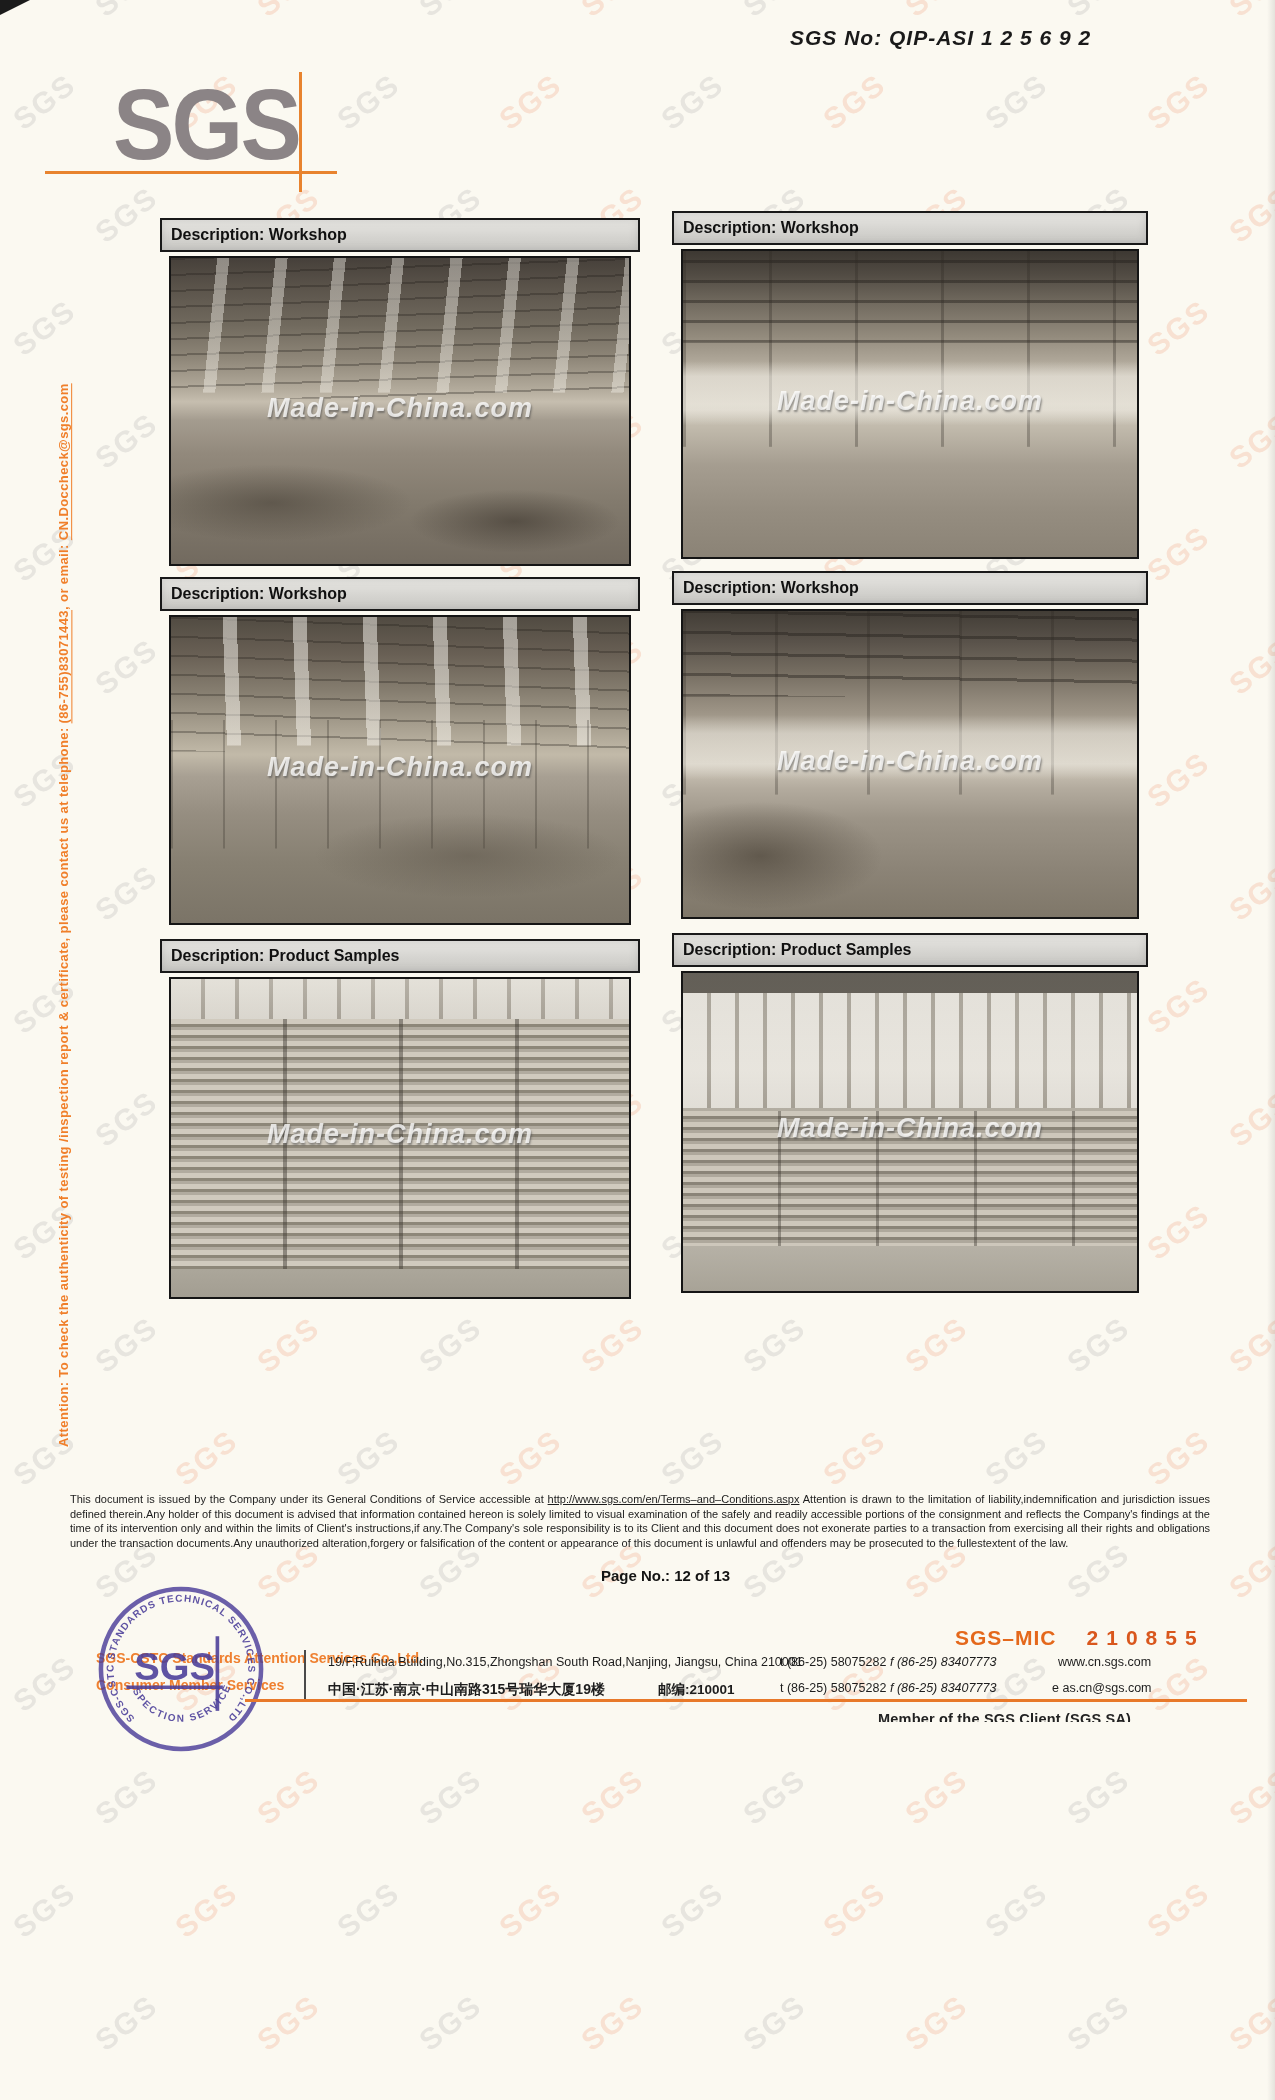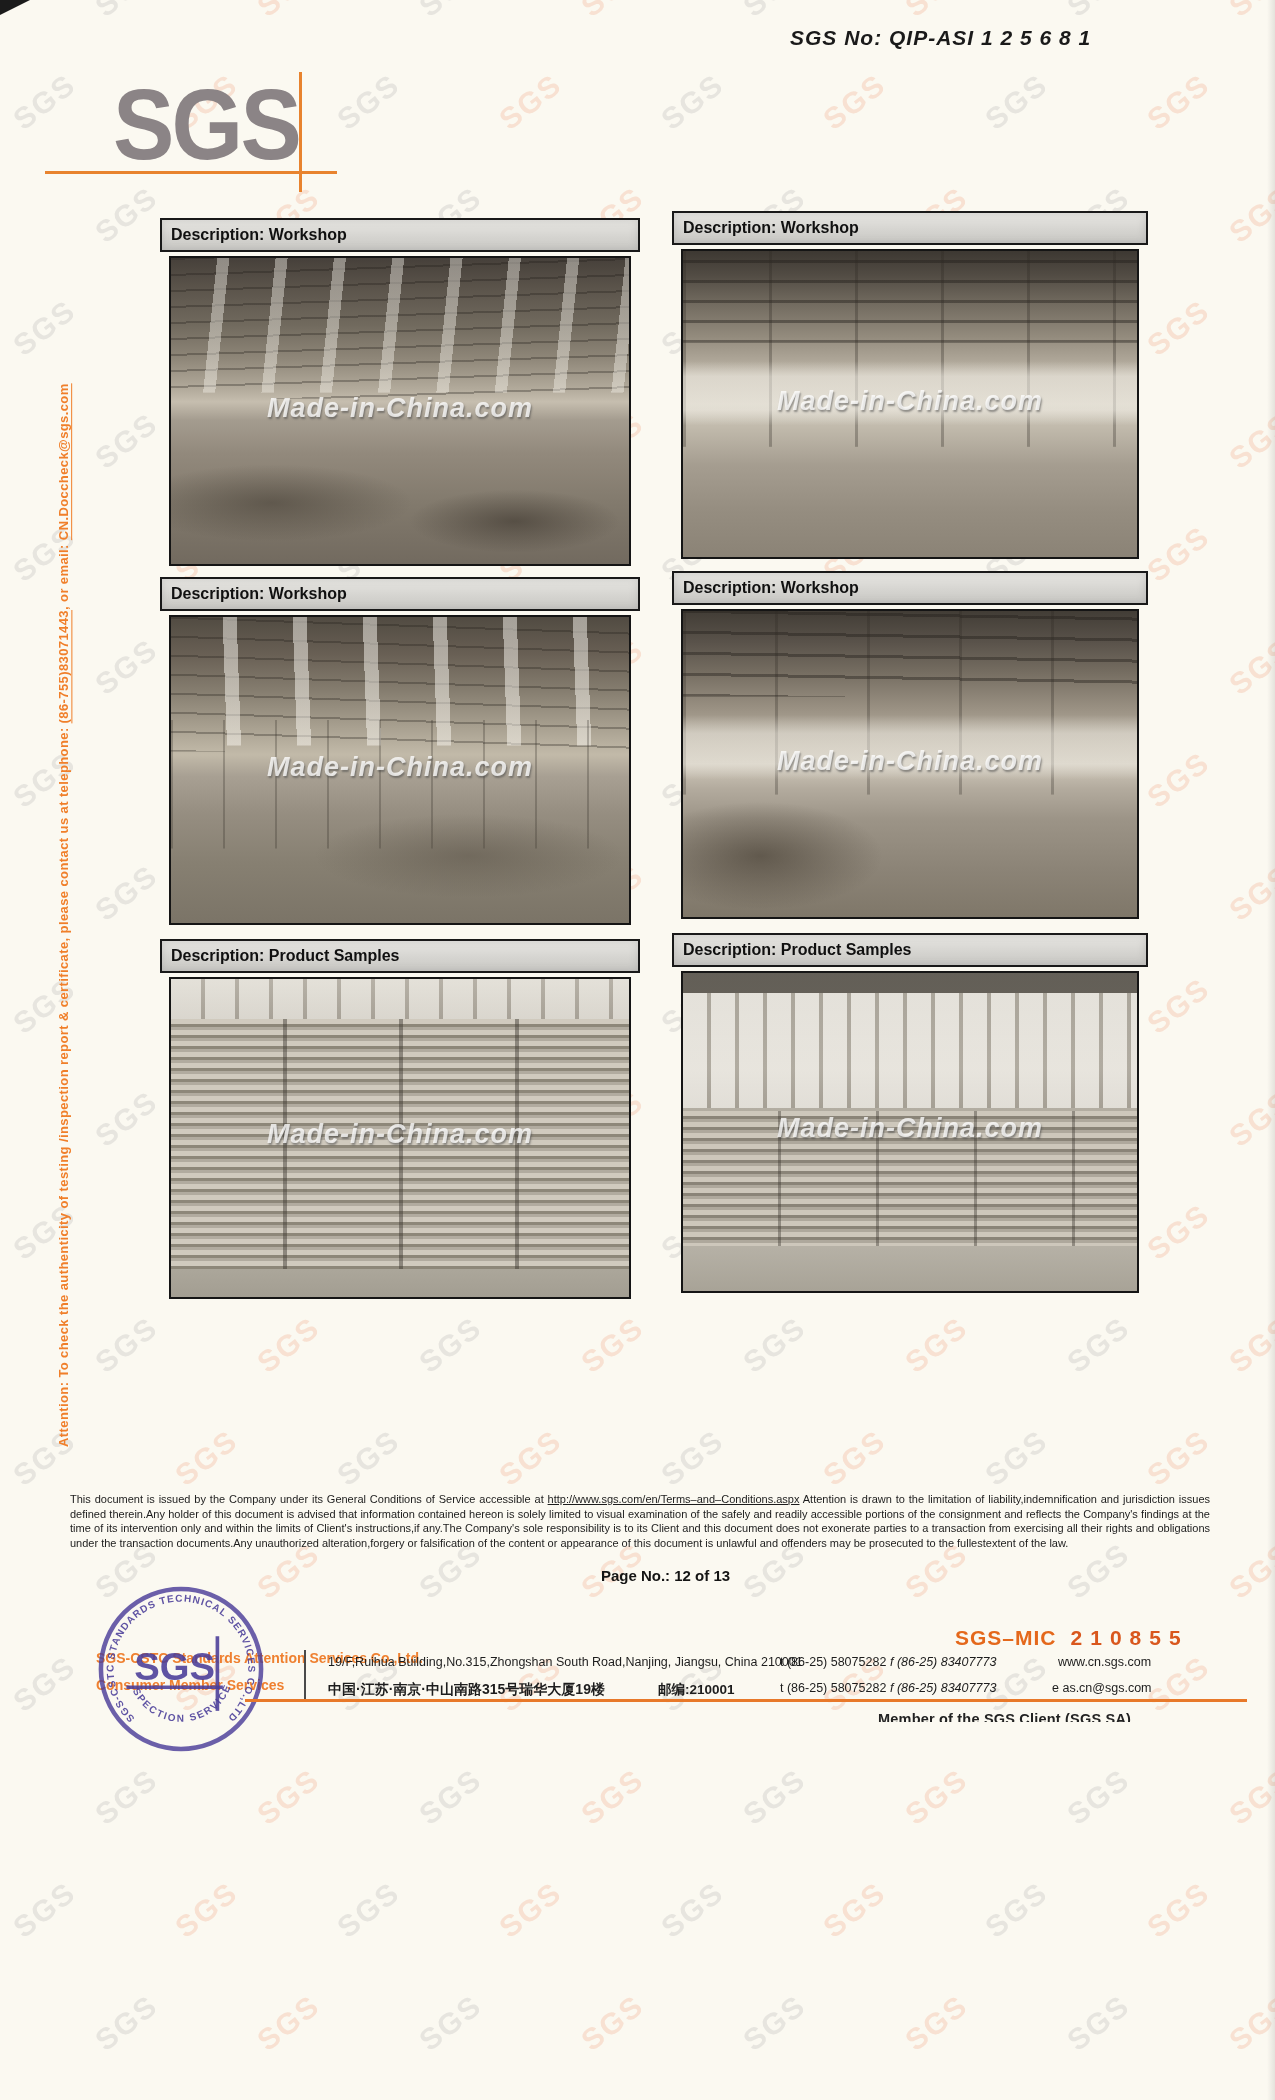--- a/index.html
+++ b/index.html
@@ -101,21 +101,21 @@
   .legal .u{text-decoration:underline;}
   .page-no{position:absolute; left:0; right:0; top:1567px; text-align:center;
            font-weight:bold; font-size:15px; transform:translateX(28px); color:#141414;}
   .stamp-wrap{position:absolute; left:90px; top:1578px; width:182px; height:182px;}
   .company-l1{position:absolute; left:96px; top:1650px; font-size:14px; font-weight:bold;
               color:#ef8030; white-space:nowrap;}
   .company-l2{position:absolute; left:96px; top:1677px; font-size:14px; font-weight:bold;
               color:#ef8030; white-space:nowrap;}
   .mic{position:absolute; left:955px; top:1626px; white-space:nowrap;}
   .mic-label{font-weight:bold; font-size:21px; color:#e4681b; letter-spacing:1px;}
-  .mic-number{font-weight:bold; font-size:21px; color:#d9571d; letter-spacing:8px; margin-left:14px;}
+  .mic-number{font-weight:bold; font-size:21px; color:#d9571d; letter-spacing:8px; margin-left:30px;}
   .addr-divider{position:absolute; left:304px; top:1650px; width:2px; height:52px; background:#4a4a4a;}
   .addr{position:absolute; left:316px; top:1655px; width:930px; font-size:12.5px; color:#1d1d1d;}
   .addr-row{position:relative; height:26px; white-space:nowrap;margin-left:12px;}
   .addr-row span{position:absolute; top:0;}
   .a-en{left:0;}
   .a-cn{left:0; font-size:14px; font-weight:bold;}
   .a-post{left:330px; font-size:13.5px; font-weight:bold;}
   .a-tel{left:452px;}
   .a-fax{left:562px;font-style:italic;}
   .a-web{left:730px;}
@@ -291,21 +291,21 @@
       <span class="bgwm bgwm-gray" style="left: 740px; top: 2006px;">SGS</span>
       <span class="bgwm bgwm-pink" style="left: 902px; top: 2006px;">SGS</span>
       <span class="bgwm bgwm-gray" style="left: 1064px; top: 2006px;">SGS</span>
       <span class="bgwm bgwm-pink" style="left: 1226px; top: 2006px;">SGS</span>
     </div>
 
   <div class="content">
     <div class="corner-mark"></div>
     <div class="edge-shadow"></div>
 
-    <div class="sgs-no">SGS No: QIP-ASI 1 2 5 6 8 1</div>
+    <div class="sgs-no">SGS No: QIP-ASI 1 2 5 6 9 2</div>
     <div class="logo">SGS</div>
     <div class="logo-vline"></div>
     <div class="logo-hline"></div>
 
     <div class="side-note">
       <span>Attention: To check the authenticity of testing /inspection report &amp; certificate, please contact us at telephone: </span><span class="u">(86-755)83071443</span><span>, or email: </span><span class="u">CN.Doccheck@sgs.com</span>
     </div>
 
     <div class="cell cell-l" style="left:160px; top:218px;">
       <div class="bar">

